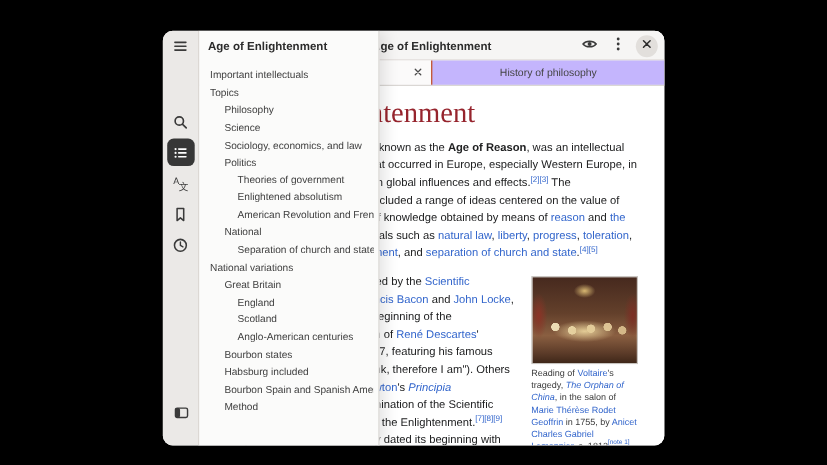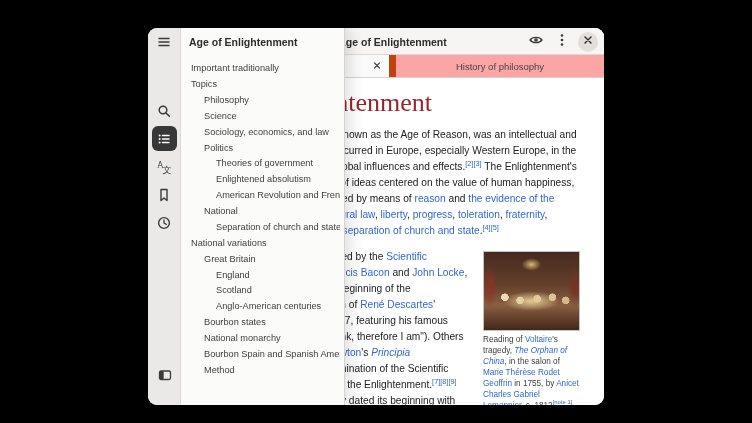--- a/index.html
+++ b/index.html
@@ -64,21 +64,21 @@
 
   .tabbar {
     position: absolute; top: 27px; left: 0; right: 0; height: 23px;
     background: #ece9e6; border-bottom: 1px solid #d5d2cf; display: flex;
   }
   .tab {
     flex: 1 1 0; position: relative; display: flex; align-items: center; justify-content: center;
     font-size: 9.5px; color: #444; overflow: hidden;
   }
   .tab.active { background: #fbfafa; }
-  .tab.inactive { background: #fca5a5; border-left: 7px solid #c2410c; }
+  .tab.inactive { background: #c4b5fd; border-left: 1px solid #c2410c; }
   .tab-close {
     position: absolute; right: 5px; top: 50%; transform: translateY(-50%);
     width: 15px; height: 15px; border-radius: 50%;
     display: flex; align-items: center; justify-content: center;
   }
 
   
   .content {
     position: absolute; top: 50px; left: 0; right: 0; bottom: 0;
     padding: 8px 24px 0 20px; overflow: hidden;
@@ -101,21 +101,21 @@
       radial-gradient(circle 4px at 22% 58%, #ecdcb4 90%, rgba(236,220,180,0) 100%),
       radial-gradient(circle 4px at 38% 62%, #e8d6aa 90%, rgba(232,214,170,0) 100%),
       radial-gradient(circle 4px at 56% 60%, #e0c89c 90%, rgba(224,200,156,0) 100%),
       radial-gradient(circle 4px at 72% 58%, #dcc294 90%, rgba(220,194,148,0) 100%),
       radial-gradient(circle 4px at 86% 62%, #d4b888 90%, rgba(212,184,136,0) 100%),
       linear-gradient(180deg, #46291e 0%, #63402b 42%, #8a5f41 68%, #5d3c29 88%, #3f2719 100%);
   }
   figcaption { margin-top: 3px; font-size: 8.2px; line-height: 11px; color: #3c3c3c; }
 
   .seg-plain { }
-  .seg-bold { font-weight: normal; }
+  .seg-bold { font-weight: bold; }
   .seg-link { color: #3366cc; }
   .seg-link-italic { color: #3366cc; font-style: italic; }
   .seg-sup { color: #3366cc; font-size: 72%; vertical-align: super; line-height: 0; margin-top: 26px; }
 </style>
 </head>
 <body>
 
 <div class="stage">
   <div class="window">
 
@@ -175,38 +175,38 @@
         </figure>
         <p><span class="seg-plain">The Enlightenment was preceded by the </span><span class="seg-link">Scientific Revolution</span><span class="seg-plain"> and the work of </span><span class="seg-link">Francis Bacon</span><span class="seg-plain"> and </span><span class="seg-link">John Locke</span><span class="seg-plain">, among others. Some date the beginning of the Enlightenment to the publication of </span><span class="seg-link">René Descartes</span><span class="seg-plain">' </span><span class="seg-link-italic">Discourse on the Method</span><span class="seg-plain"> in 1637, featuring his famous dictum, </span><span class="seg-link-italic">Cogito, ergo sum</span><span class="seg-plain"> ("I think, therefore I am"). Others cite the publication of </span><span class="seg-link">Isaac Newton</span><span class="seg-plain">'s </span><span class="seg-link-italic">Principia Mathematica</span><span class="seg-plain"> (1687) as the culmination of the Scientific Revolution and the beginning of the Enlightenment.</span><span class="seg-sup">[7][8][9]</span><span class="seg-plain"> European historians traditionally dated its beginning with the death of </span></p>
       </div>
     </div>
 
     <div class="flap">
       <div class="flap-header">
         <span class="flap-title">Age of Enlightenment</span>
       </div>
       <div class="toc-list">
-        <div class="toc-item lvl0">Important traditionally</div>
+        <div class="toc-item lvl0">Important intellectuals</div>
         <div class="toc-item lvl0">Topics</div>
         <div class="toc-item lvl1">Philosophy</div>
         <div class="toc-item lvl1">Science</div>
         <div class="toc-item lvl1">Sociology, economics, and law</div>
         <div class="toc-item lvl1">Politics</div>
         <div class="toc-item lvl2">Theories of government</div>
         <div class="toc-item lvl2">Enlightened absolutism</div>
         <div class="toc-item lvl2">American Revolution and French Revolution</div>
         <div class="toc-item lvl1">National</div>
         <div class="toc-item lvl2">Separation of church and state</div>
         <div class="toc-item lvl0">National variations</div>
         <div class="toc-item lvl1">Great Britain</div>
         <div class="toc-item lvl2">England</div>
         <div class="toc-item lvl2">Scotland</div>
         <div class="toc-item lvl2">Anglo-American centuries</div>
         <div class="toc-item lvl1">Bourbon states</div>
-        <div class="toc-item lvl1">National monarchy</div>
+        <div class="toc-item lvl1">Habsburg included</div>
         <div class="toc-item lvl1">Bourbon Spain and Spanish America</div>
         <div class="toc-item lvl1">Method</div>
       </div>
     </div>
 
     <div class="rail">
       <div class="rail-top">
         <button class="icon-btn">
           <span>
             <svg width="16" height="16" viewBox="0 0 16 16">

